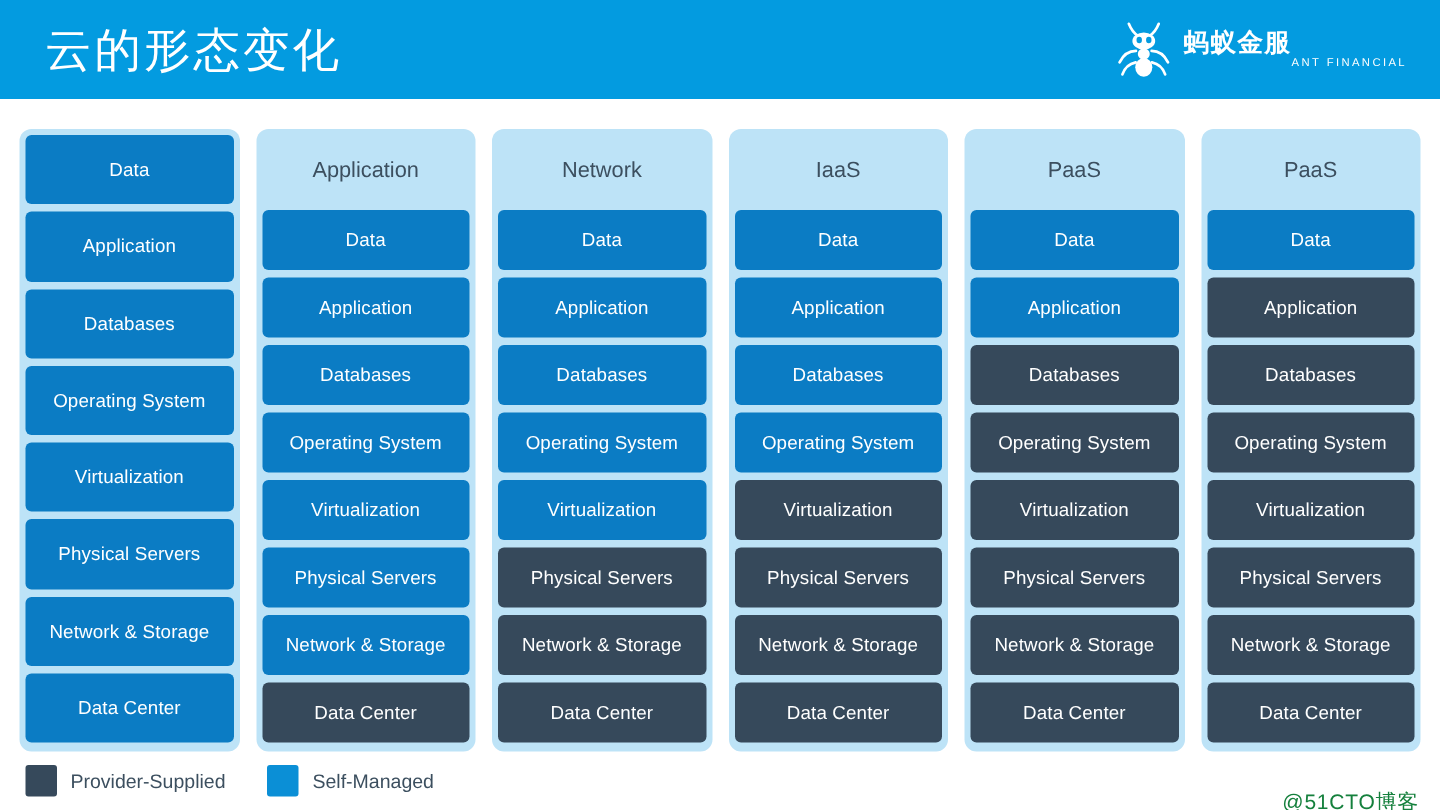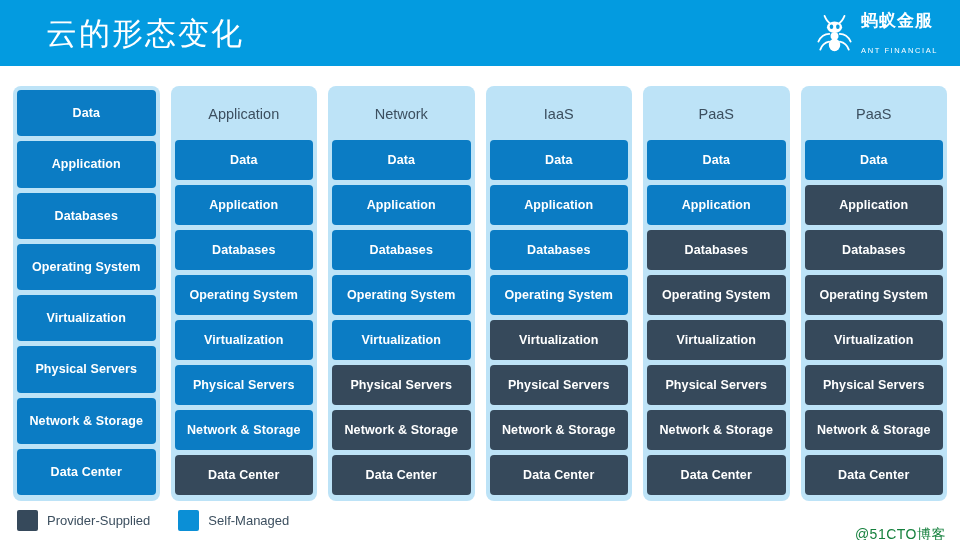--- a/index.html
+++ b/index.html
@@ -26,44 +26,44 @@
     position: absolute;
     left: 0; top: 0;
     width: 960px;
     height: 66px;
     background: #039BE0;
     display: flex;
     align-items: center;
     justify-content: space-between;
   }
   .header-title {
-    margin-left: 46px;
+    margin-left: 30px;
     color: #ffffff;
     font-size: 31px;
     font-weight: 400;
     letter-spacing: 2px;
     line-height: 1;
     white-space: nowrap;
   }
   .brand {
     margin-right: 22px;
     display: flex;
     align-items: center;
     gap: 7px;
   }
   .brand-mark {
     width: 38px;
     height: 40px;
     flex: none;
   }
   .brand-text {
     display: flex;
-    flex-direction: column;
     justify-content: center;
     line-height: 1;
+    text-align: center;
   }
   .brand-cn {
     color: #ffffff;
     font-size: 17px;
     font-weight: 700;
     letter-spacing: 1px;
     white-space: nowrap;
   }
   .brand-en {
     color: #ffffff;
@@ -113,21 +113,21 @@
     gap: 5px;
   }
   .bar {
     flex: 1 1 0;
     border-radius: 4px;
     display: flex;
     align-items: center;
     justify-content: center;
     color: #ffffff;
     font-size: 12.5px;
-    font-weight: 700;
+    font-weight: 400;
     letter-spacing: 0.1px;
     white-space: nowrap;
   }
   .bar.self {
     background: #0B7CC4;
   }
   .bar.provider {
     background: #36495B;
   }
 

